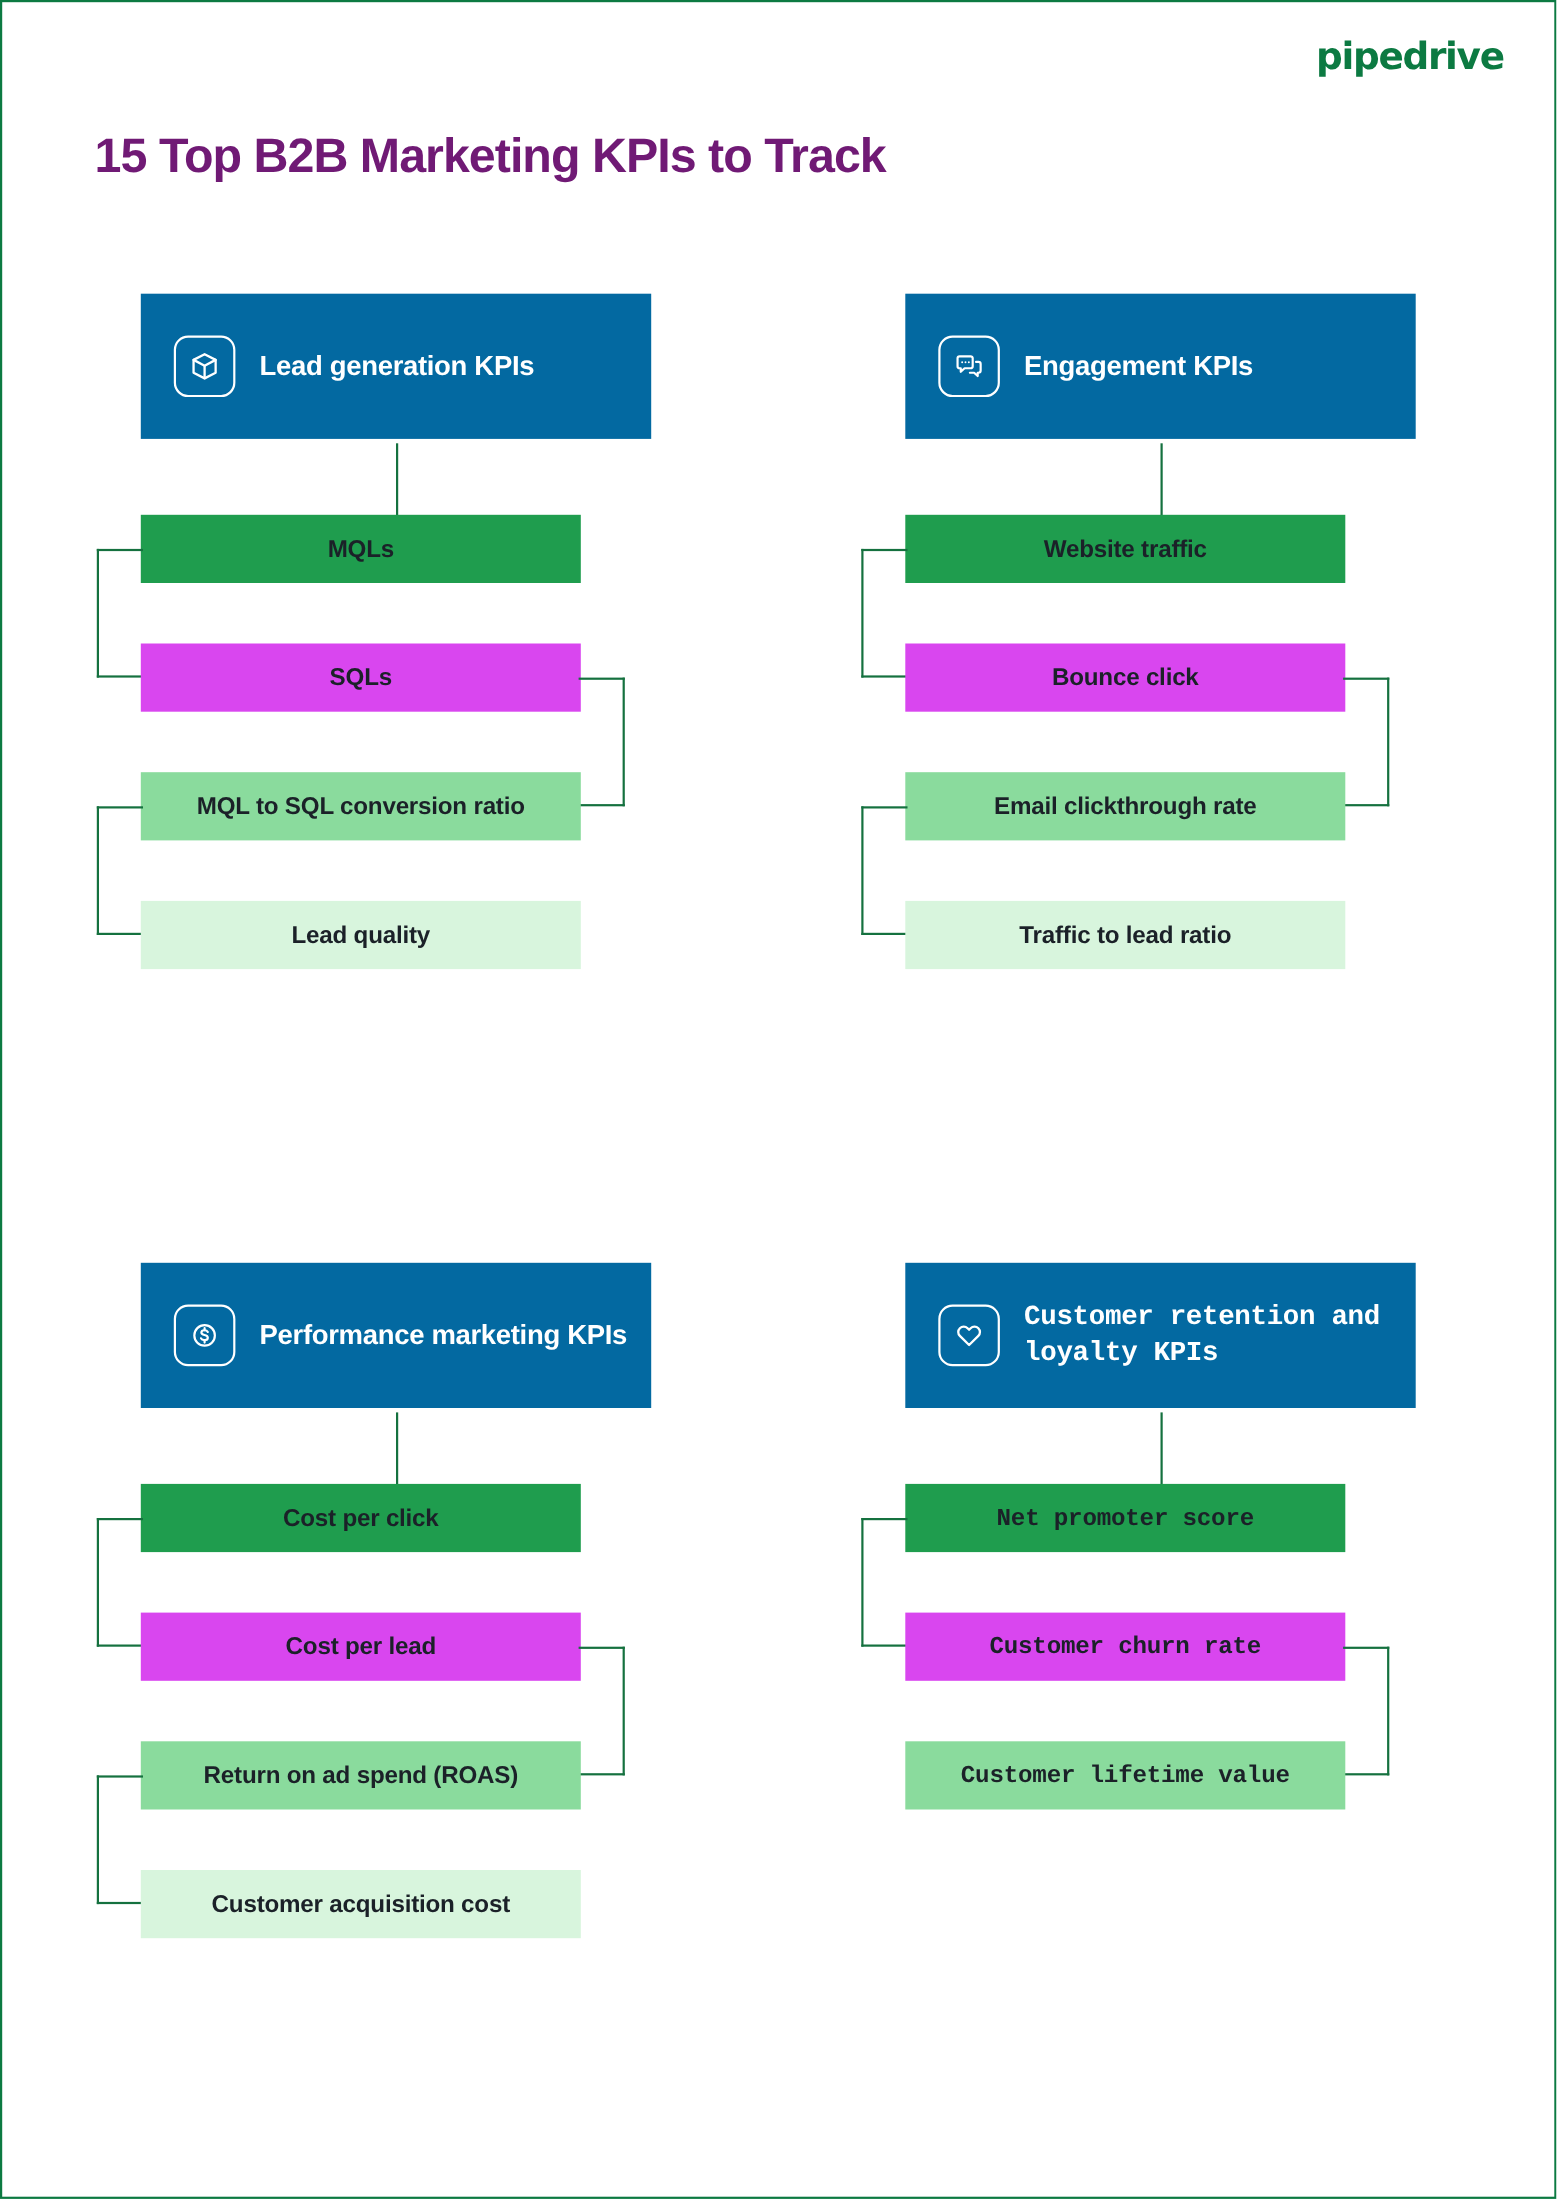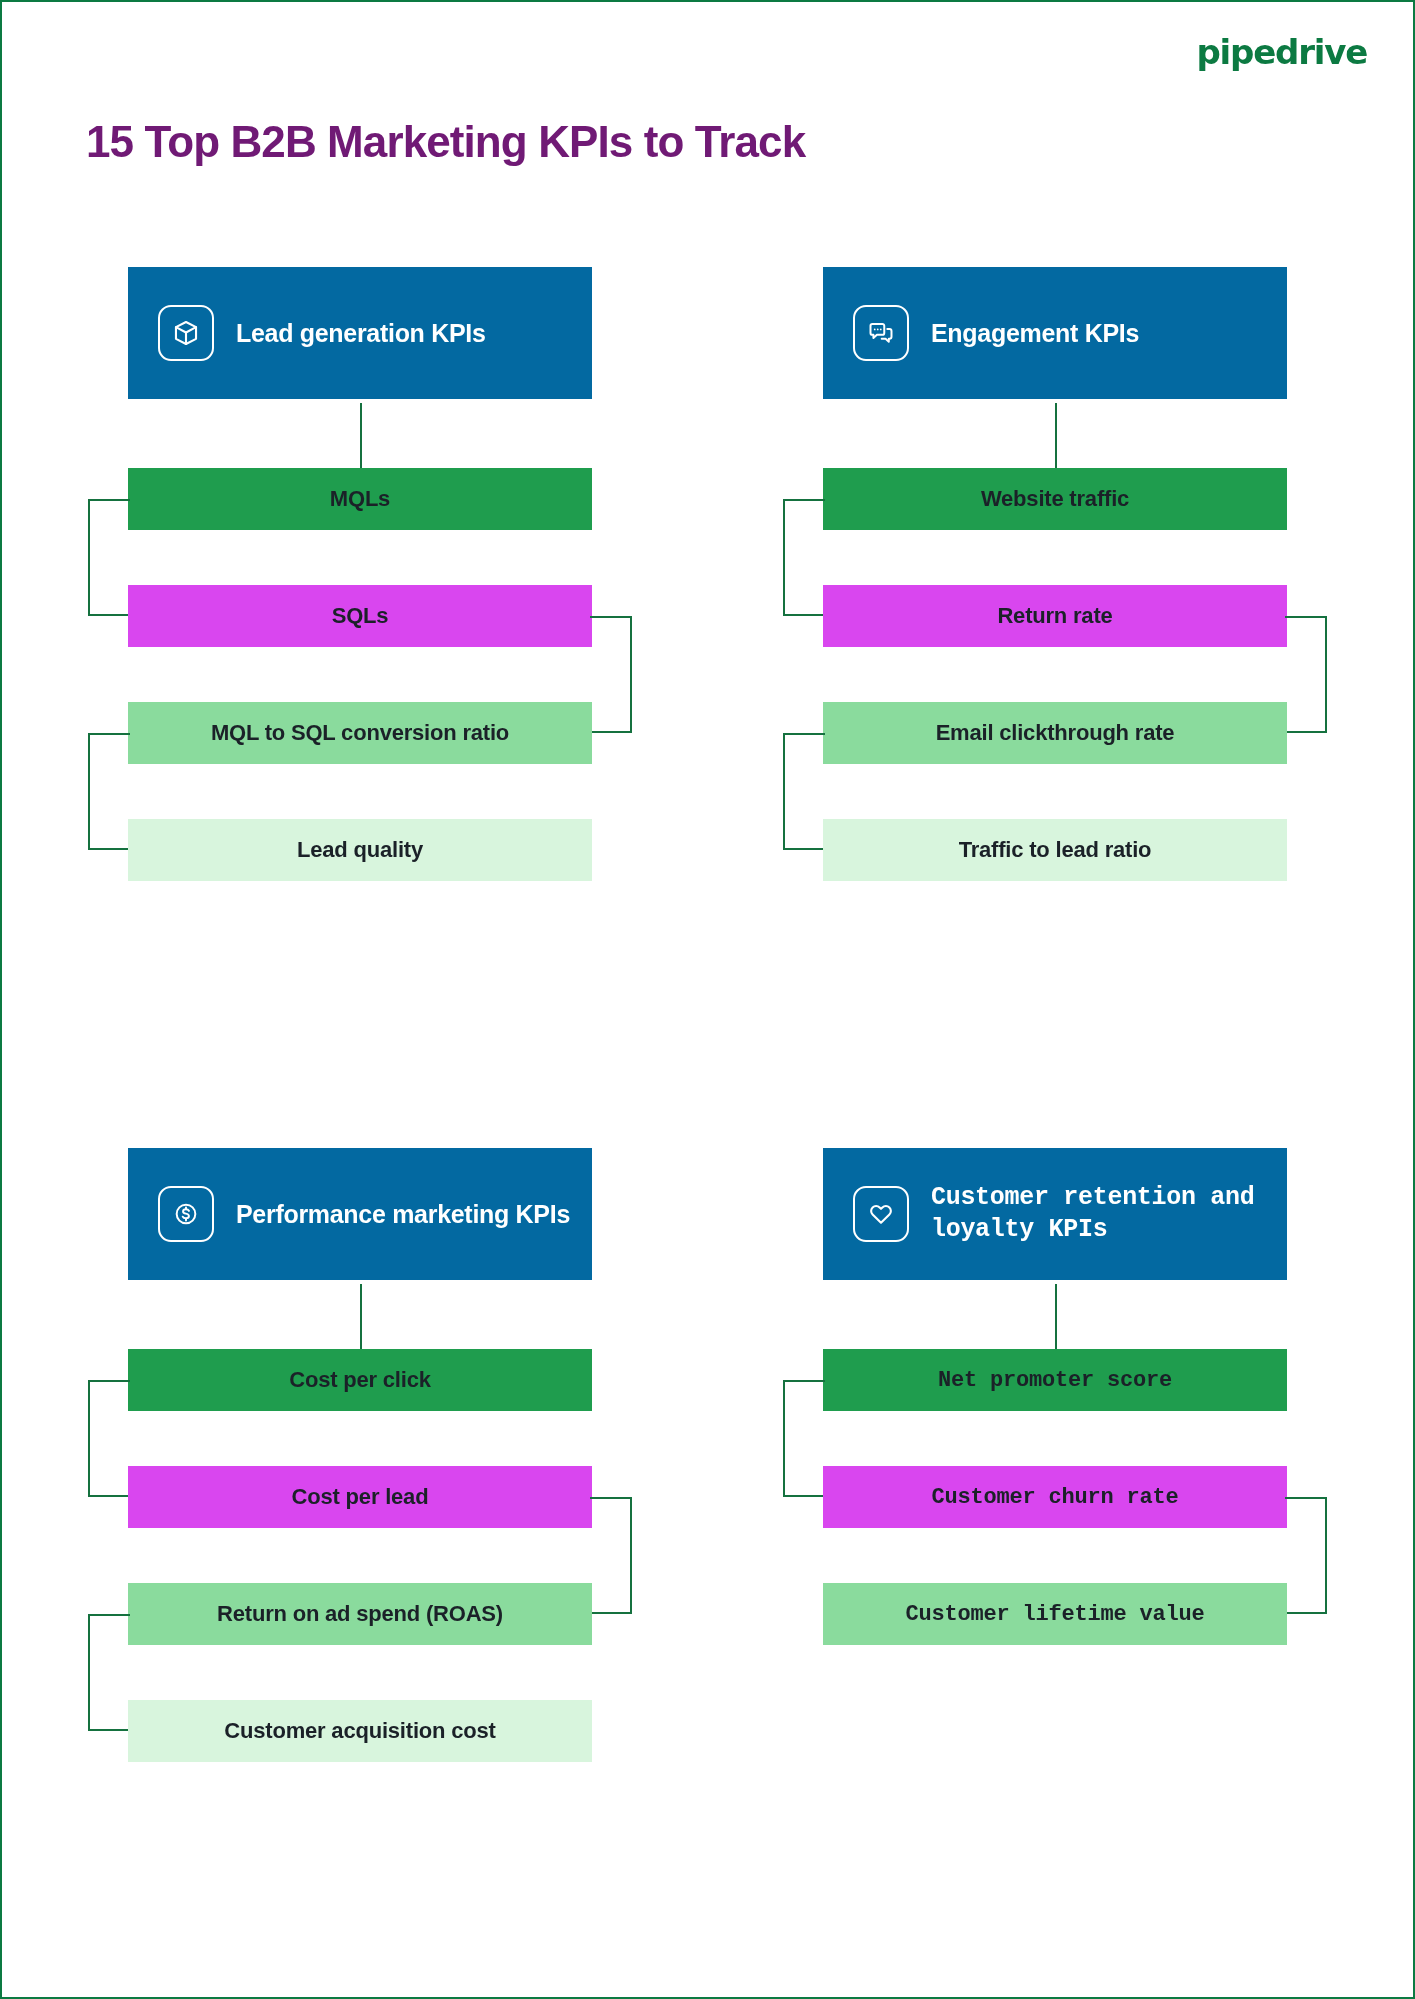--- a/index.html
+++ b/index.html
@@ -99,21 +99,21 @@
     z-index: 1;
   }
 
   
   .items {
     position: relative;
     margin-top: 69px;
   }
   .item {
     position: relative;
-    width: 464px;
+    width: 400px;
     height: 62px;
     display: flex;
     align-items: center;
     justify-content: center;
     box-sizing: border-box;
     margin-bottom: 55px;
     z-index: 3;
   }
   .item:last-child { margin-bottom: 0; }
   .item span {
@@ -203,21 +203,21 @@
       <div class="cat-title">Engagement KPIs</div>
     </div>
     <div class="stem"></div>
     <div class="items">
       <div class="item shade-1">
         <div class="bracket left" style="top:31px; height:117px;"></div>
         <span>Website traffic</span>
       </div>
       <div class="item shade-2">
         <div class="bracket right" style="top:31px; height:117px;"></div>
-        <span>Return rate</span>
+        <span>Bounce click</span>
       </div>
       <div class="item shade-3">
         <div class="bracket left" style="top:31px; height:117px;"></div>
         <span>Email clickthrough rate</span>
       </div>
       <div class="item shade-4">
         <span>Traffic to lead ratio</span>
       </div>
     </div>
   </div>

